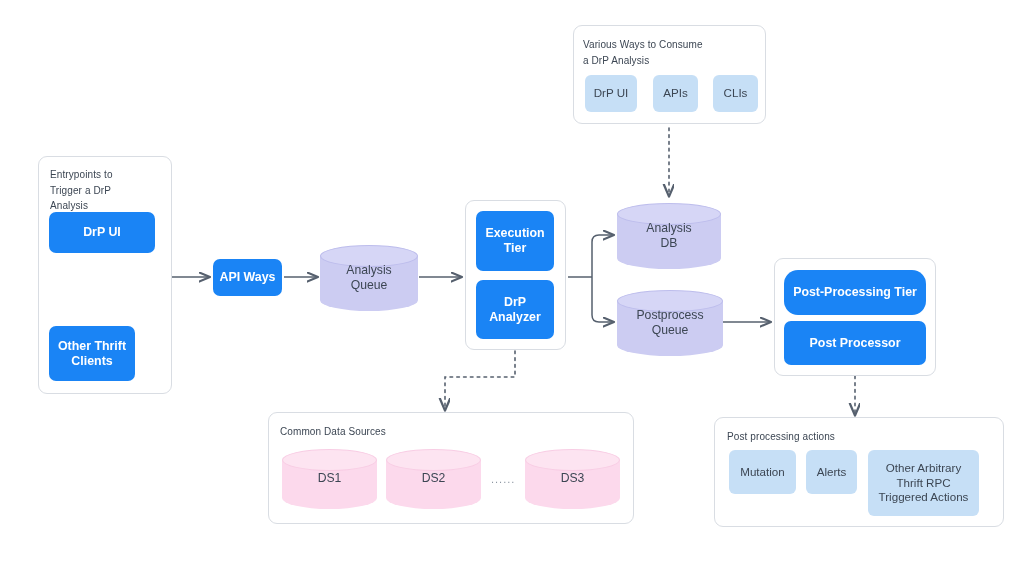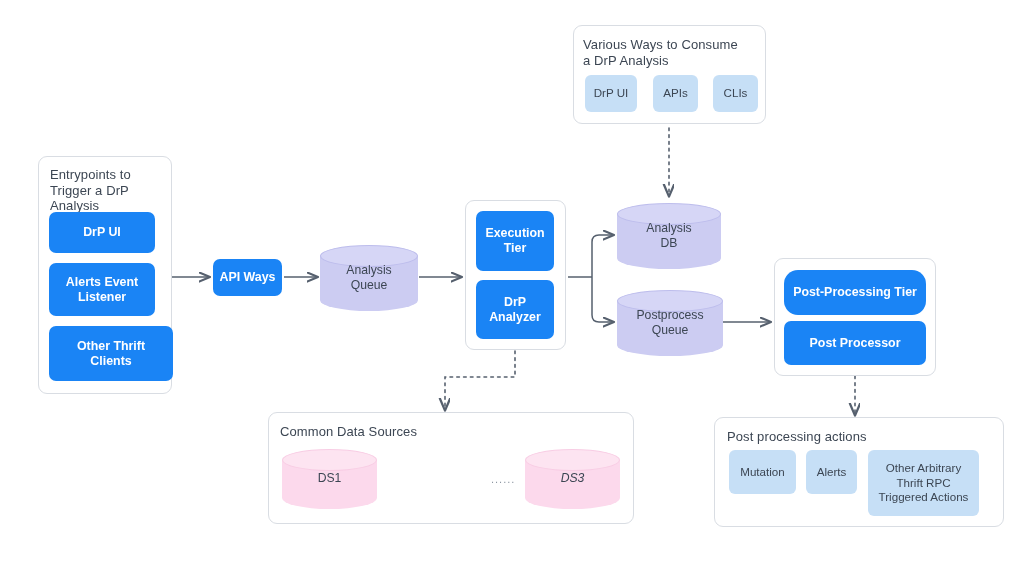--- a/index.html
+++ b/index.html
@@ -1,20 +1,20 @@
 <!DOCTYPE html>
 <html><head>
 <meta charset="utf-8">
 <style>
   html,body{margin:0;padding:0;background:#ffffff;}
   body{font-family:"Liberation Sans","DejaVu Sans",sans-serif;}
   #canvas{position:relative;width:1024px;height:576px;background:#ffffff;overflow:hidden;}
 
   .panel{position:absolute;border:1.3px solid #d9dde3;border-radius:9px;background:#ffffff;box-sizing:border-box;}
-  .panel-title{position:absolute;color:#3c4653;font-size:13px;line-height:15.5px;white-space:pre-line;letter-spacing:.1px;}
+  .panel-title{position:absolute;color:#3c4653;font-size:10px;line-height:15.5px;white-space:pre-line;letter-spacing:.1px;}
 
   .btn-blue{position:absolute;background:#1a84f5;border-radius:7px;color:#ffffff;font-size:12.4px;font-weight:bold;
             display:flex;align-items:center;justify-content:center;text-align:center;line-height:15px;box-sizing:border-box;}
   .chip-lblue{position:absolute;background:#c6dff6;border-radius:6px;color:#3c4653;font-size:11.6px;
             display:flex;align-items:center;justify-content:center;text-align:center;line-height:14.5px;box-sizing:border-box;}
 
   
   .cyl{position:absolute;}
   .cyl .body{position:absolute;left:0;right:0;top:11px;bottom:11px;}
   .cyl .top{position:absolute;left:0;right:0;top:0;height:22px;border-radius:50%;}
@@ -71,23 +71,21 @@
       <path d="M855,376 L855,415" marker-end="url(#ahd)"></path>
     </g>
   </svg>
 
   <div class="panel" style="left:38px;top:156px;width:134px;height:238px;">
   </div>
   <div class="panel-title" style="left:50px;top:167px;width:112px;">Entrypoints to
 Trigger a DrP
 Analysis</div>
   <div class="btn-blue" style="left:49px;top:212px;width:106px;height:41px;">DrP UI</div>
-  <div class="btn-blue" style="left:49px;top:263px;width:106px;height:53px;white-space:pre-line;">Alerts Event
-Listener</div>
-  <div class="btn-blue" style="left:49px;top:326px;width:124px;height:55px;white-space:pre-line;">Other Thrift
+  <div class="btn-blue" style="left:49px;top:326px;width:86px;height:55px;white-space:pre-line;">Other Thrift
 Clients</div>
 
   <div class="panel" style="left:573px;top:25px;width:193px;height:99px;">
   </div>
   <div class="panel-title" style="left:583px;top:37px;width:178px;">Various Ways to Consume
 a DrP Analysis</div>
   <div class="chip-lblue" style="left:585px;top:75px;width:52px;height:37px;">DrP UI</div>
   <div class="chip-lblue" style="left:653px;top:75px;width:45px;height:37px;">APIs</div>
   <div class="chip-lblue" style="left:713px;top:75px;width:45px;height:37px;">CLIs</div>
 
@@ -133,24 +131,30 @@
   </div>
   <div class="panel-title" style="left:280px;top:424px;width:240px;">Common Data Sources</div>
 
   <div class="cyl pink" style="left:282px;top:449px;width:95px;height:60px;">
     <div class="bot"></div>
     <div class="body"></div>
     <div class="top"></div>
     <div class="label">DS1</div>
   </div>
 
+  <div class="cyl pink" style="left:386px;top:449px;width:95px;height:60px;">
+    <div class="bot"></div>
+    <div class="body"></div>
+    <div class="top"></div>
+    <div class="label">DS2</div>
+  </div>
 
   <div class="ellipsis" style="left:491px;top:473px;">......</div>
 
-  <div class="cyl pink" style="left:525px;top:449px;width:95px;height:60px;font-style:italic;">
+  <div class="cyl pink" style="left:525px;top:449px;width:95px;height:60px;">
     <div class="bot"></div>
     <div class="body"></div>
     <div class="top"></div>
     <div class="label">DS3</div>
   </div>
 
   <div class="panel" style="left:714px;top:417px;width:290px;height:110px;">
   </div>
   <div class="panel-title" style="left:727px;top:429px;width:230px;">Post processing actions</div>
   <div class="chip-lblue" style="left:729px;top:450px;width:67px;height:44px;">Mutation</div>

